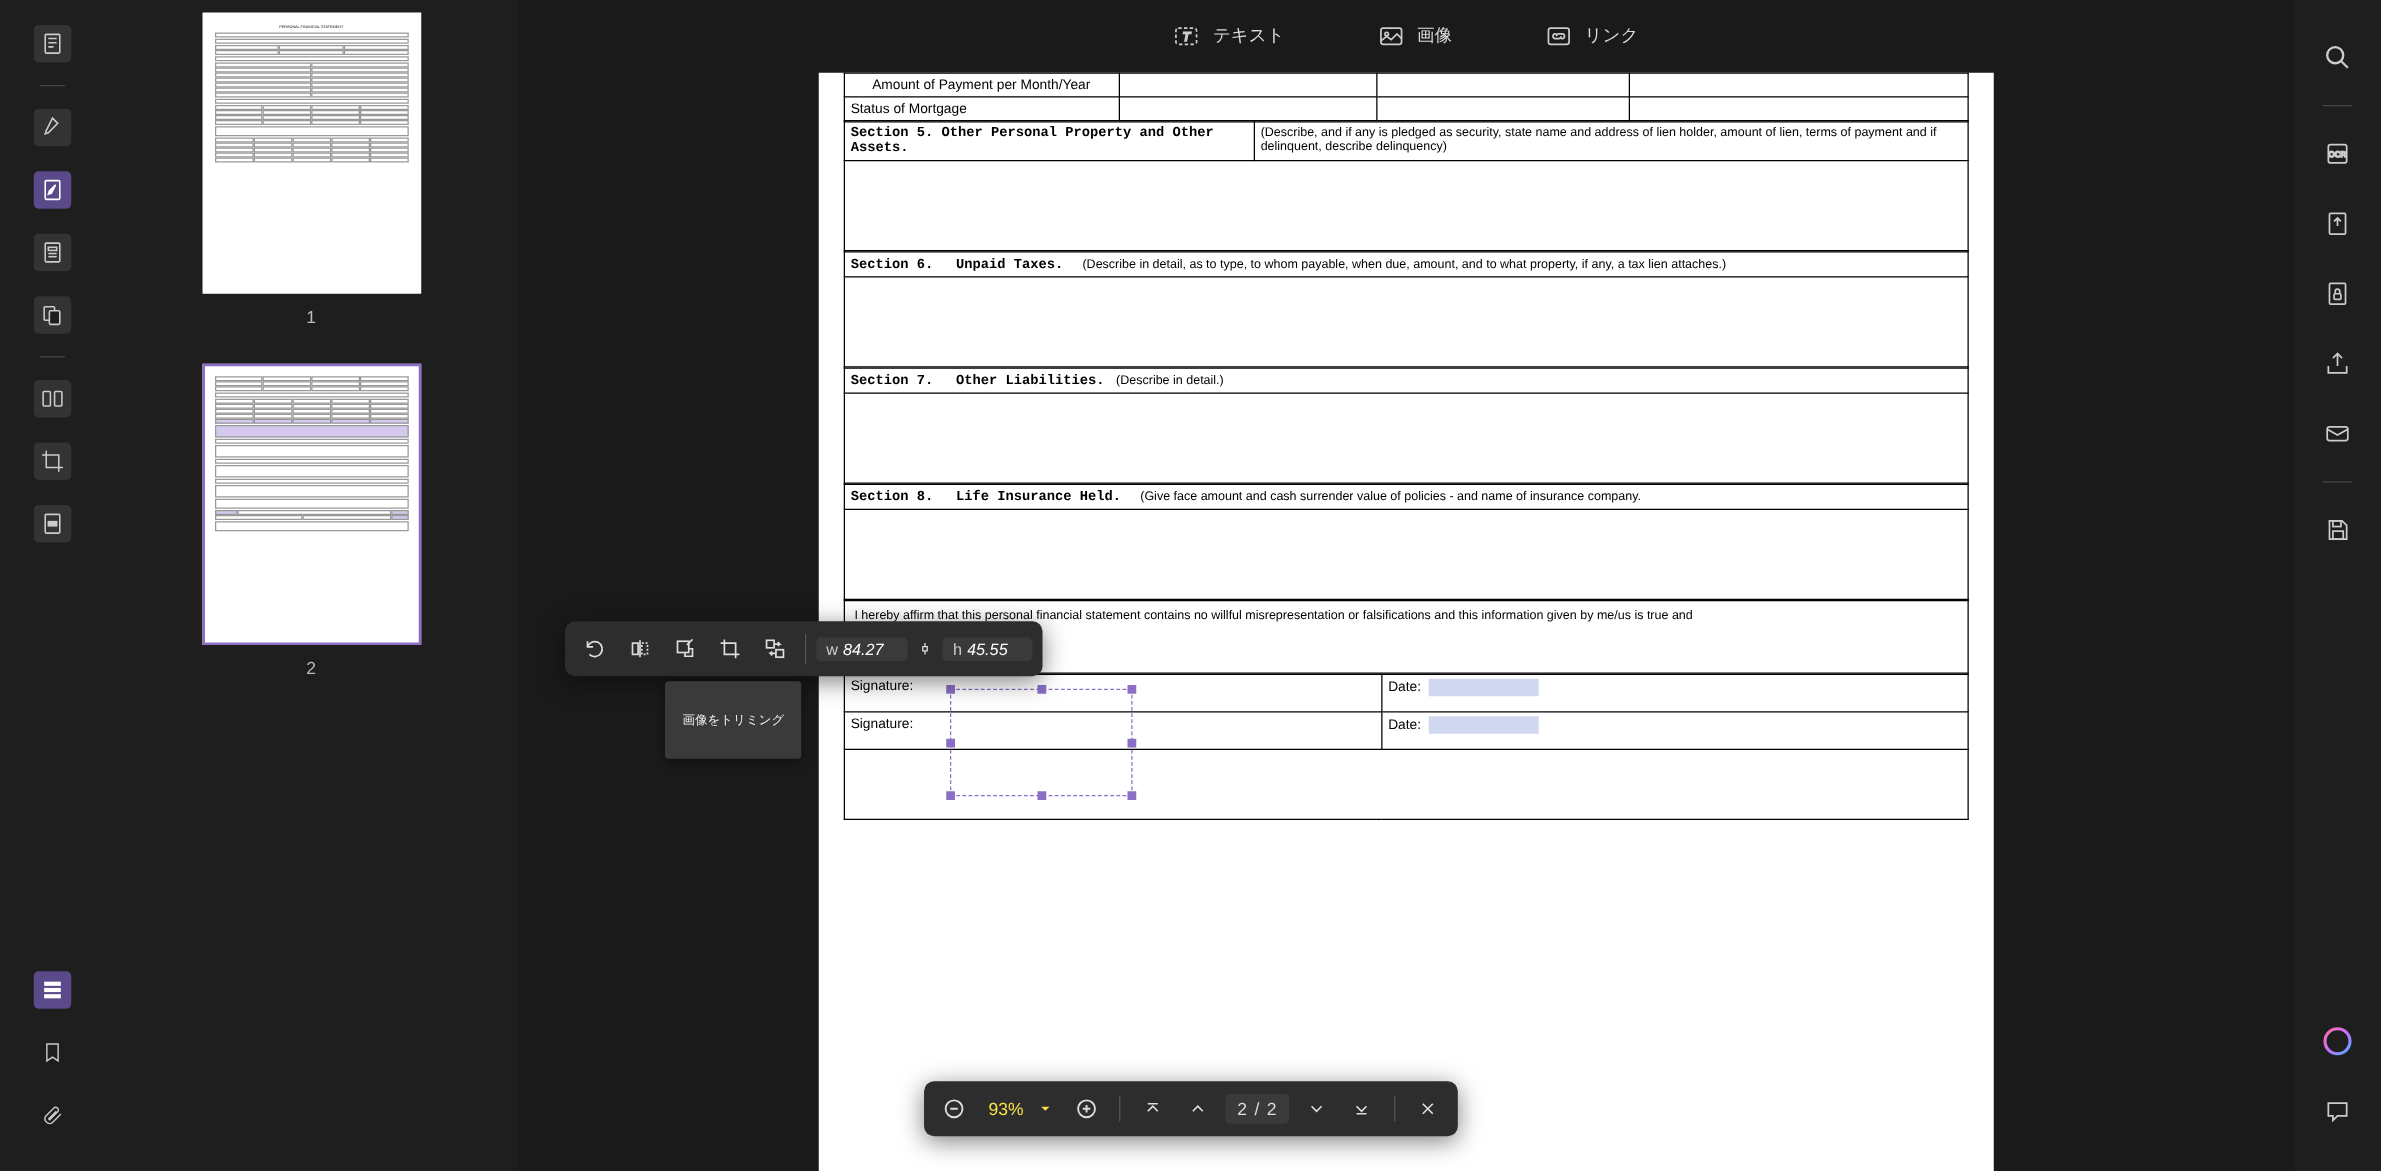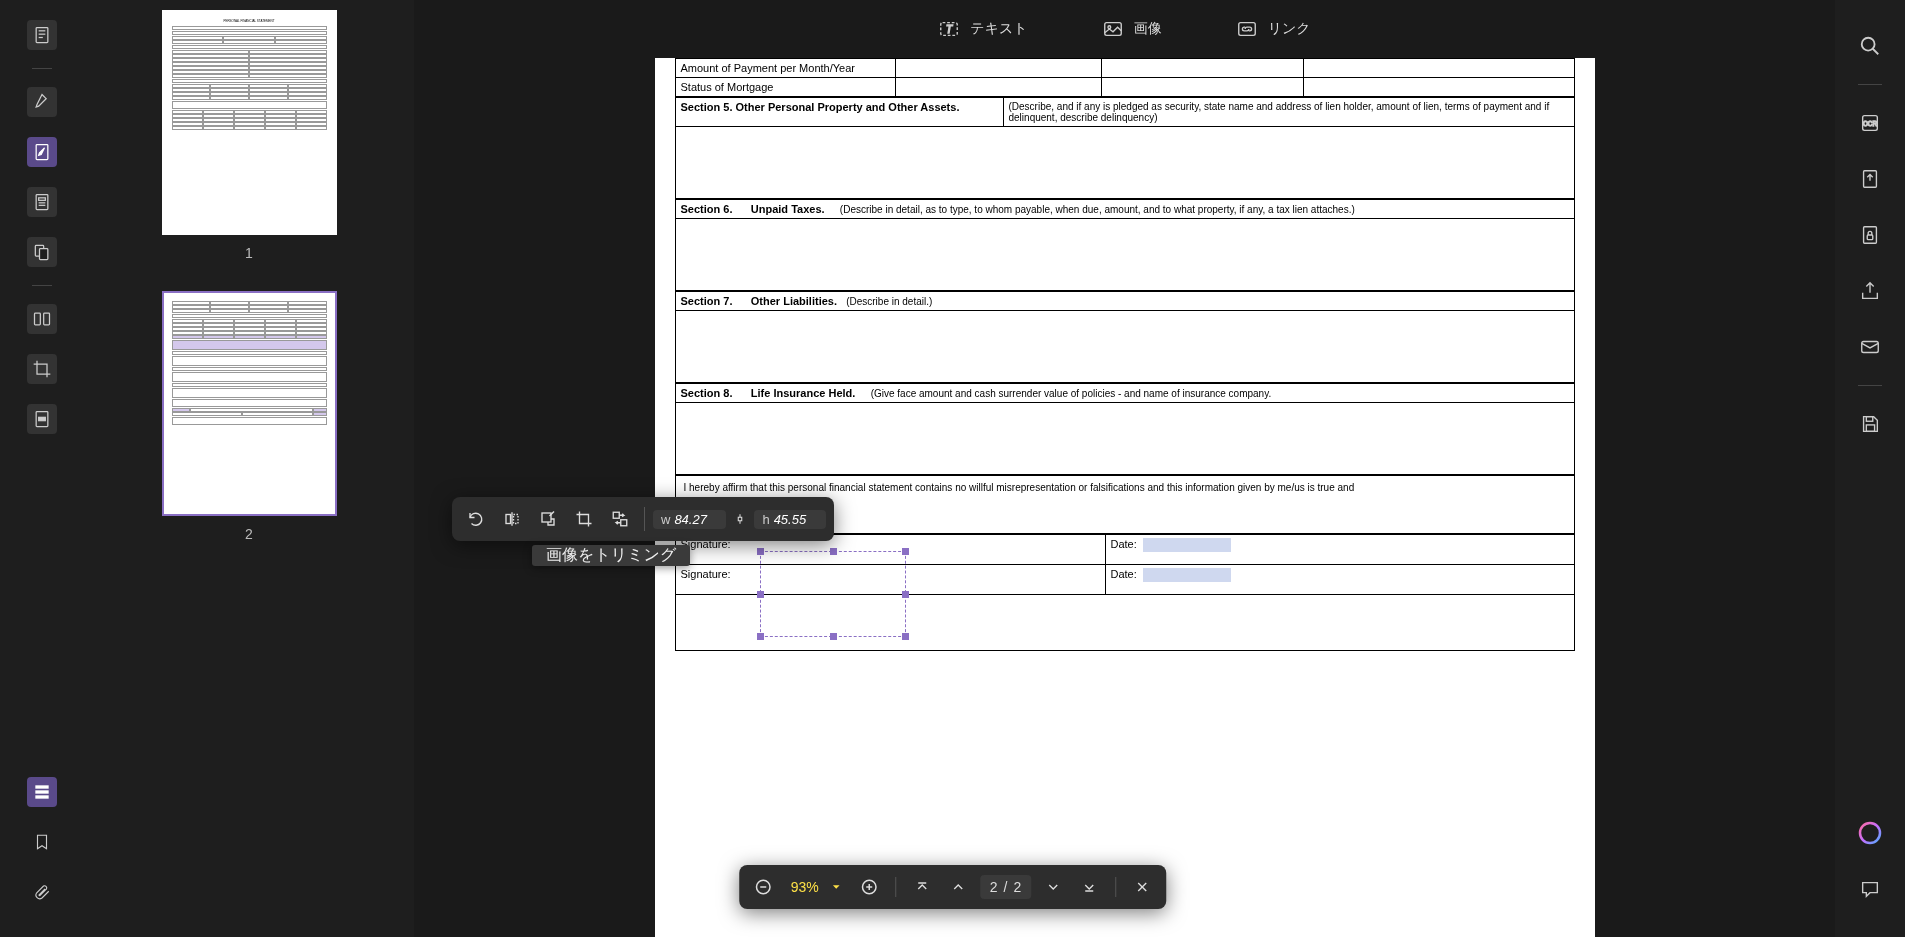--- a/index.html
+++ b/index.html
@@ -35,41 +35,41 @@
 .top-toolbar { position: absolute; left: 414px; right: 70px; top: 0; height: 58px; display: flex; align-items: center; justify-content: center; gap: 50px; }
 .top-toolbar .tbtn { display: flex; align-items: center; gap: 10px; color: #ddd; font-size: 14px; cursor: pointer; padding: 6px 12px; border-radius: 4px; }
 
 
 .doc-viewport { position: absolute; left: 414px; right: 70px; top: 58px; bottom: 0; background: #1a1a1a; overflow: auto; display: flex; justify-content: center; }
 .doc-page { width: 940px; background: #fff; color: #000; font-size: 11px; position: relative; padding-bottom: 80px; }
 
 
 .ftable { width: calc(100% - 40px); margin: 0 20px; border-collapse: collapse; border: 1px solid #000; }
 .ftable td { border: 1px solid #000; padding: 3px 5px; font-size: 11px; vertical-align: top; }
-.section-header { font-weight: bold; }
+.section-header { font-weight: bold; font-family: Liberation Mono, monospace; }
 .hl-field { display: inline-block; background: #cfd8ef; width: 88px; height: 14px; vertical-align: middle; }
 .gap-box { width: calc(100% - 40px); margin: 0 20px; border: 1px solid #000; border-top: none; height: 72px; }
 
 
 .sig-selection { position: absolute; left: 105px; top: 493px; width: 146px; height: 86px; border: 1.5px dashed #8a6fc4; pointer-events: none; }
 .sig-text { position: absolute; left: 108px; top: 498px; font-size: 52px; color: #ccc; font-family: "Hiragino Mincho", serif; }
 .sel-handle { position: absolute; width: 7px; height: 7px; background: #8a6fc4; }
 .sh-tl { top: -4px; left: -4px; } .sh-tm { top: -4px; left: calc(50% - 3px); } .sh-tr { top: -4px; right: -4px; }
 .sh-ml { top: calc(50% - 3px); left: -4px; } .sh-mr { top: calc(50% - 3px); right: -4px; }
 .sh-bl { bottom: -4px; left: -4px; } .sh-bm { bottom: -4px; left: calc(50% - 3px); } .sh-br { bottom: -4px; right: -4px; }
 
 
 .image-toolbar { position: absolute; left: 452px; top: 497px; height: 44px; background: #2d2d2d; border-radius: 8px; display: flex; align-items: center; padding: 0 8px; gap: 4px; box-shadow: 0 4px 20px rgba(0,0,0,0.5); z-index: 100; }
 .image-toolbar .ibtn { width: 32px; height: 32px; display: flex; align-items: center; justify-content: center; color: #ddd; cursor: pointer; border-radius: 4px; }
 .image-toolbar .dim-group { display: flex; align-items: center; background: #3a3a3a; border-radius: 4px; padding: 2px 8px; gap: 4px; color: #ccc; font-size: 13px; }
 .image-toolbar .dim-group input { background: transparent; border: none; color: #fff; width: 44px; font-size: 13px; font-style: italic; }
 .image-toolbar .vdiv { width: 1px; height: 24px; background: #555; margin: 0 4px; }
 
 
-.tooltip { position: absolute; left: 532px; top: 545px; background: #3a3a3a; color: #eee; padding: 0 14px; border-radius: 3px; font-size: 16px; z-index: 101; box-shadow: 0 2px 8px rgba(0,0,0,0.4); }
+.tooltip { position: absolute; left: 532px; top: 545px; background: #3a3a3a; color: #eee; padding: 24px 14px; border-radius: 3px; font-size: 10px; z-index: 101; box-shadow: 0 2px 8px rgba(0,0,0,0.4); }
 
 
 .bottom-toolbar { position: absolute; left: 50%; transform: translateX(-50%); bottom: 28px; height: 44px; background: #2d2d2d; border-radius: 8px; display: flex; align-items: center; padding: 0 10px; gap: 8px; box-shadow: 0 4px 20px rgba(0,0,0,0.5); }
 .bottom-toolbar .bbtn { width: 28px; height: 28px; display: flex; align-items: center; justify-content: center; color: #ddd; cursor: pointer; border-radius: 4px; }
 .bottom-toolbar .zoom-display { color: #fde047; font-size: 14px; padding: 0 6px; display: flex; align-items: center; gap: 12px; }
 .bottom-toolbar .page-display { background: #3a3a3a; border-radius: 4px; padding: 4px 10px; color: #ddd; font-size: 14px; display: flex; gap: 6px; }
 .bottom-toolbar .vdiv { width: 1px; height: 20px; background: #555; margin: 0 4px; }
 
 svg { display: block; }
 </style>
@@ -364,21 +364,21 @@
       </svg>
     <span>リンク</span>
   </div>
 </div>
 
 <div class="doc-viewport">
   <div class="doc-page">
     <table class="ftable" style="border-top:none;">
       <tbody>
           <tr>
-            <td style="width:220px;">Amount of Payment per Month/Year</td>
+            <td style="width:220px;text-align:center;">Amount of Payment per Month/Year</td>
             <td style="width:206px;"></td>
             <td style="width:202px;"></td>
             <td></td>
           </tr>
       <tr>
             <td>Status of Mortgage</td>
             <td></td>
             <td></td>
             <td></td>
           </tr>

